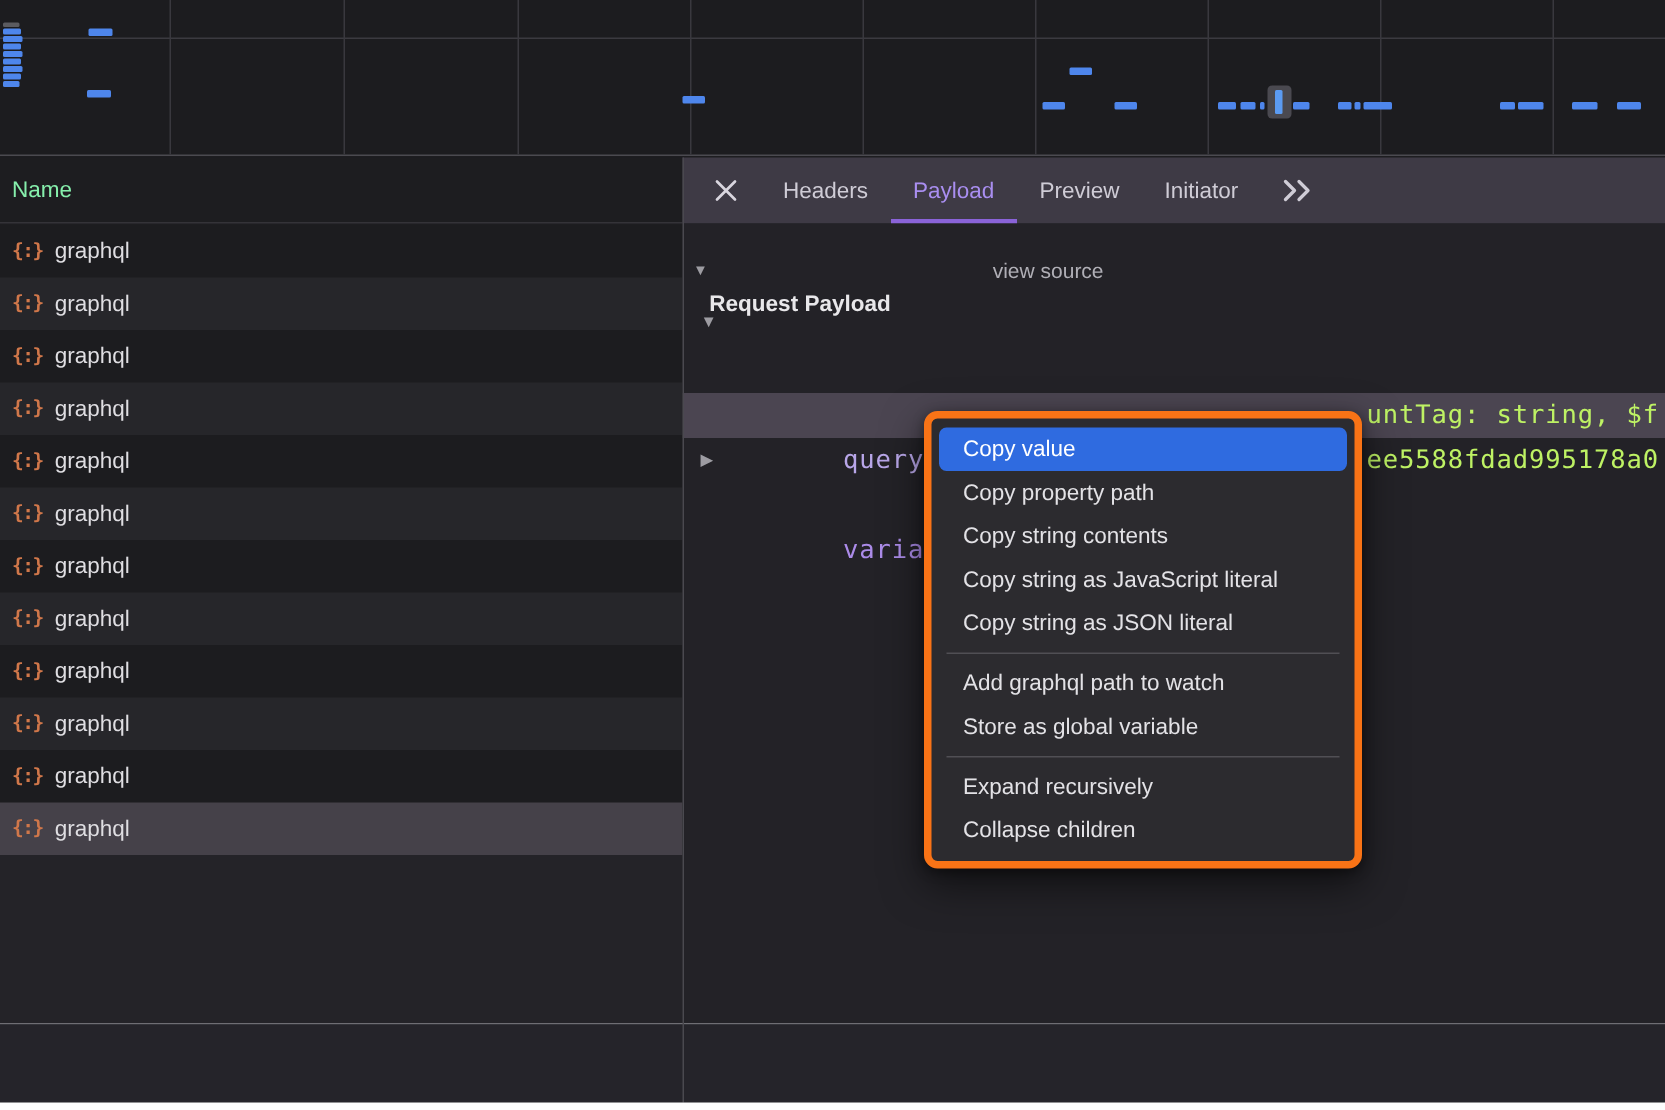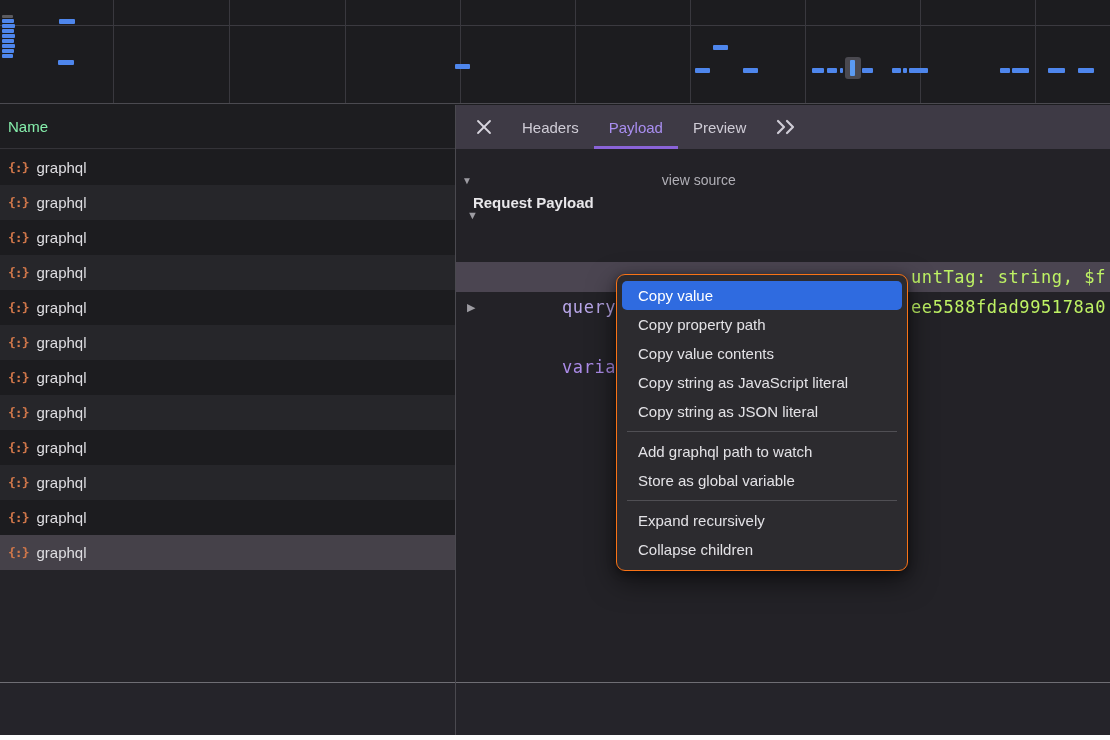--- a/index.html
+++ b/index.html
@@ -57,21 +57,21 @@
   .val-sel{ color:#eceaf2; }
   .tail-right{ position:absolute; right:4px; top:0; color:#bef264;text-align:center; }
 
   
   .bottom-divider{ position:absolute; left:0; top:682px; width:1110px; height:1px; background:#6f6e74; }
   .bottom-strip{ position:absolute; left:0; top:683px; width:1110px; height:52px; background:#25242a; }
   .panel-divider{ position:absolute; left:455px; top:105px; width:1px; height:630px; background:#4a494f; }
   .white-edge{ position:absolute; left:0; top:735px; width:1110px; height:5px; background:#fdfdfd; }
 
   
-  .context-menu{ position:absolute; left:616px; top:274px; width:292px; background:#2c2b2f; border:1px solid #f97316; border-radius:9px; padding:6px 0; box-shadow:0 10px 28px rgba(0,0,0,.55), 0 2px 8px rgba(0,0,0,.4); z-index:20; }
+  .context-menu{ position:absolute; left:616px; top:274px; width:292px; background:#2c2b2f; border:5px solid #f97316; border-radius:9px; padding:6px 0; box-shadow:0 10px 28px rgba(0,0,0,.55), 0 2px 8px rgba(0,0,0,.4); z-index:20; }
   .menu-item{ height:29px; margin:0 5px; padding-left:16px; border-radius:5px; display:flex; align-items:center; color:#e3e2e6; font-size:15px; cursor:pointer; white-space:nowrap; }
   .menu-item.highlighted{ background:#2f6be0; color:#ffffff; }
   .menu-sep{ height:1px; background:#504f54; margin:5px 10px; }
 </style>
 </head>
 <body>
 
 <div class="screen">
 
   <div class="timeline" id="timeline">
@@ -123,20 +123,21 @@
     <div class="close-btn">
       <svg width="16" height="16" viewBox="0 0 16 16">
         <line x1="2" y1="2" x2="14" y2="14" stroke="#d9d6df" stroke-width="1.8" stroke-linecap="round"></line>
         <line x1="14" y1="2" x2="2" y2="14" stroke="#d9d6df" stroke-width="1.8" stroke-linecap="round"></line>
       </svg>
     </div>
     <div id="tabs" style="display:flex; height:100%;">
         <div class="tab">Headers</div>
         <div class="tab selected">Payload</div>
         <div class="tab">Preview</div>
+        <div class="tab">Initiator</div>
       </div>
     <div class="overflow-btn">
       <svg width="22" height="16" viewBox="0 0 22 16">
         <polyline points="3,2 9,8 3,14" fill="none" stroke="#cfccd6" stroke-width="2.2" stroke-linecap="round" stroke-linejoin="round"></polyline>
         <polyline points="12,2 18,8 12,14" fill="none" stroke="#cfccd6" stroke-width="2.2" stroke-linecap="round" stroke-linejoin="round"></polyline>
       </svg>
     </div>
   </div>
 
   <div class="req-list" id="req-list">
@@ -219,21 +220,21 @@
     </div>
   </div>
 
   <div class="bottom-divider"></div>
   <div class="bottom-strip"></div>
   <div class="panel-divider"></div>
 
   <div class="context-menu" id="ctxmenu">
       <div class="menu-item highlighted">Copy value</div>
       <div class="menu-item">Copy property path</div>
-      <div class="menu-item">Copy value contents</div>
+      <div class="menu-item">Copy string contents</div>
       <div class="menu-item">Copy string as JavaScript literal</div>
       <div class="menu-item">Copy string as JSON literal</div>
       <div class="menu-sep"></div>
       <div class="menu-item">Add graphql path to watch</div>
       <div class="menu-item">Store as global variable</div>
       <div class="menu-sep"></div>
       <div class="menu-item">Expand recursively</div>
       <div class="menu-item">Collapse children</div>
     </div>
 

